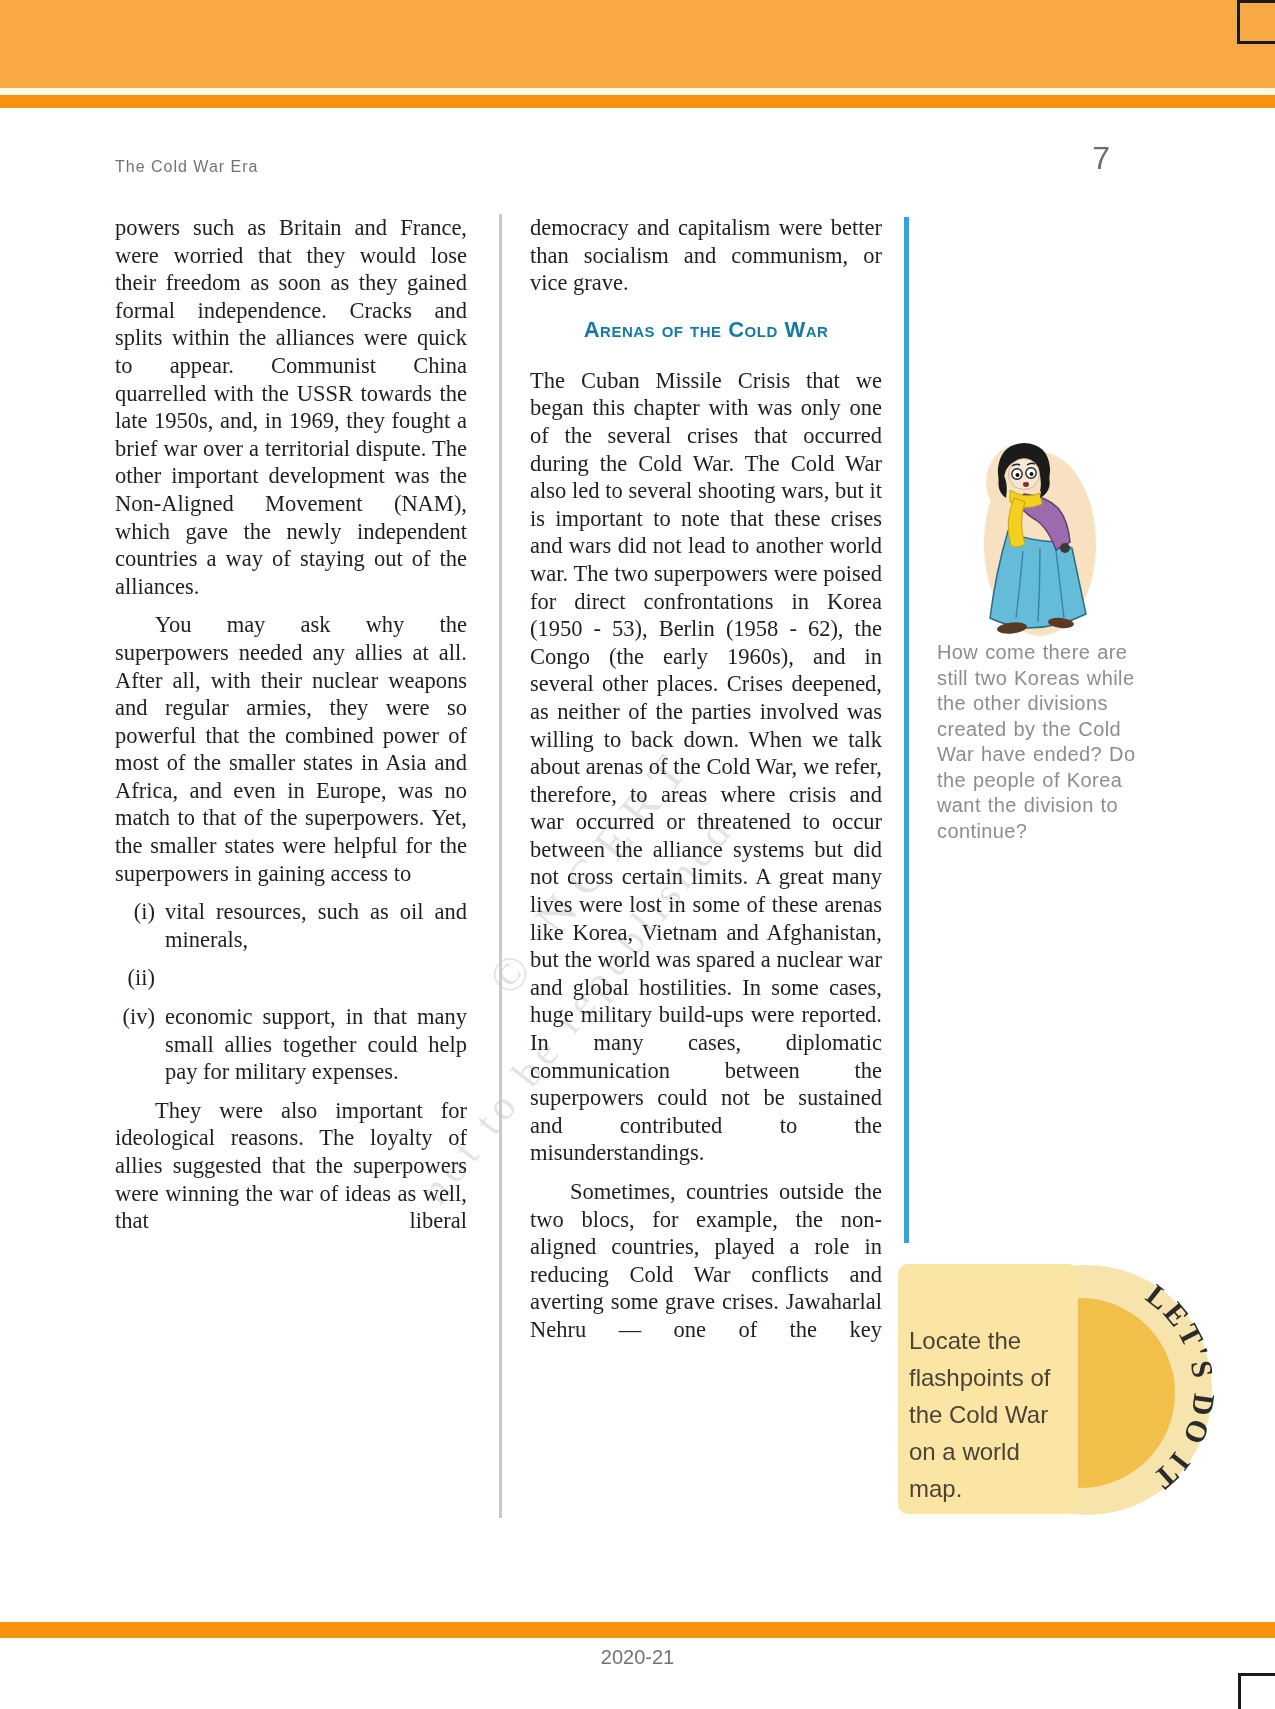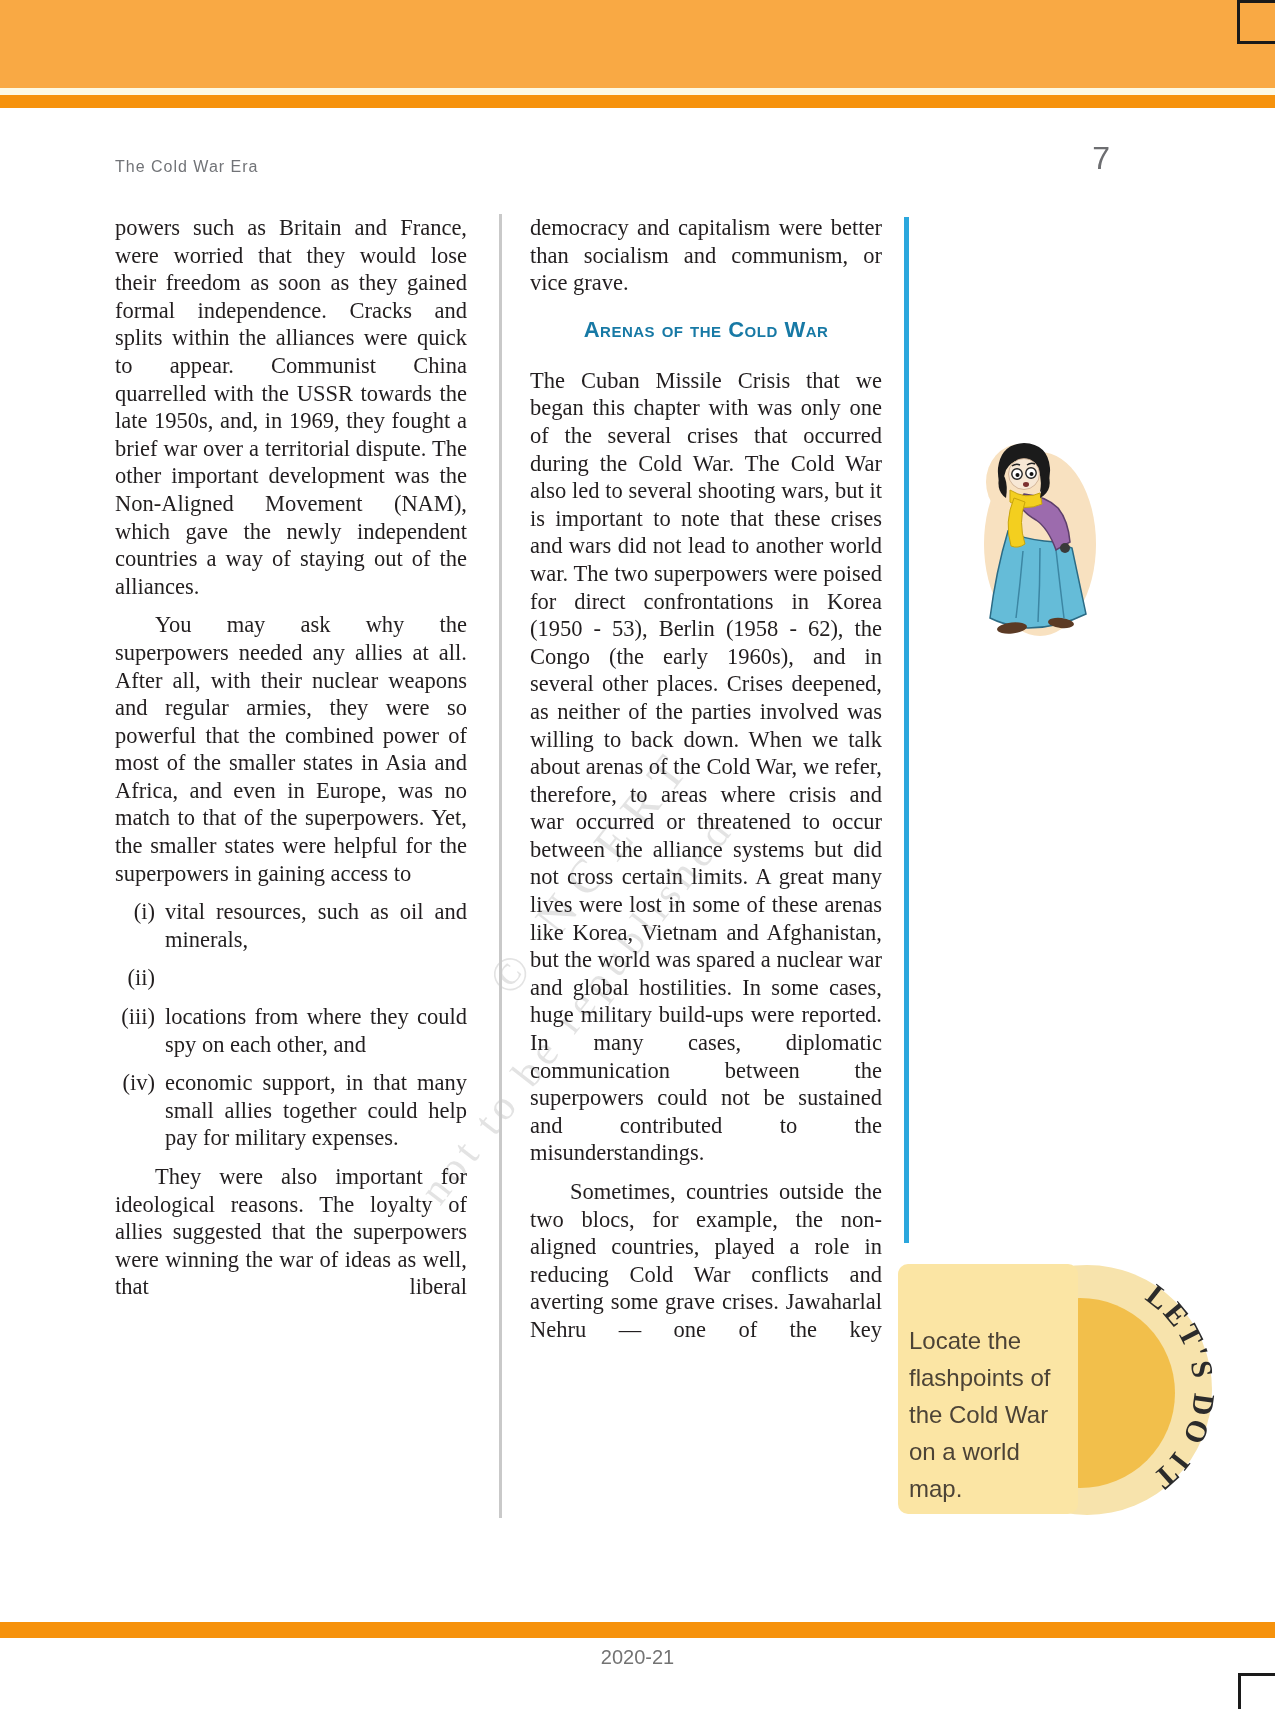--- a/index.html
+++ b/index.html
@@ -108,24 +108,20 @@
     <p class="para cont">powers such as Britain and France, were worried that they would lose their freedom as soon as they gained formal independence. Cracks and splits within the alliances were quick to appear. Communist China quarrelled with the USSR towards the late 1950s, and, in 1969, they fought a brief war over a territorial dispute. The other important development was the Non-Aligned Movement (NAM), which gave the newly independent countries a way of staying out of the alliances.</p>
     <p class="para indent">You may ask why the superpowers needed any allies at all. After all, with their nuclear weapons and regular armies, they were so powerful that the combined power of most of the smaller states in Asia and Africa, and even in Europe, was no match to that of the superpowers. Yet, the smaller states were helpful for the superpowers in gaining access to</p>
     <div class="list-item">
       <span class="list-marker">(i)</span>
       <span class="list-text">vital resources, such as oil and minerals,</span>
     </div>
     <div class="list-item">
       <span class="list-marker">(ii)</span>
     </div>
     <div class="list-item">
-      <span class="list-marker">(iii)</span>
-      <span class="list-text">locations from where they could spy on each other, and</span>
-    </div>
-    <div class="list-item">
       <span class="list-marker">(iv)</span>
       <span class="list-text">economic support, in that many small allies together could help pay for military expenses.</span>
     </div>
     <p class="para indent cont">They were also important for ideological reasons. The loyalty of allies suggested that the superpowers were winning the war of ideas as well, that liberal</p>
   </div>
 
   <div class="divider-gray"></div>
 
   <div class="col col-mid">
     <p class="para">democracy and capitalism were better than socialism and communism, or vice grave.</p>
@@ -161,20 +157,21 @@
     <circle cx="56" cy="38" r="15.5" fill="#f7e8d6" stroke="#caa98b" stroke-width="0.8"></circle>
     <circle cx="49" cy="38" r="5.2" fill="#ffffff" stroke="#222" stroke-width="1.4"></circle>
     <circle cx="63" cy="37" r="5.2" fill="#ffffff" stroke="#222" stroke-width="1.4"></circle>
     <circle cx="49.5" cy="39" r="2" fill="#111"></circle>
     <circle cx="63.5" cy="38" r="2" fill="#111"></circle>
     <path d="M44,30 Q48,27 52,29" fill="none" stroke="#222" stroke-width="1.4"></path>
     <path d="M59,29 Q63,26 67,28" fill="none" stroke="#222" stroke-width="1.4"></path>
     <ellipse cx="58" cy="48.5" rx="3" ry="2.4" fill="#7c3030"></ellipse>
   </svg>
 
+  <div class="sidebar-caption">How come there are still two Koreas while the other divisions created by the Cold War have ended? Do the people of Korea want the division to continue?</div>
 
   <svg class="badge-svg" viewBox="0 0 270 262" aria-hidden="true">
     <circle cx="137" cy="132" r="125" fill="var(--badge_ring,#f7e3ac)"></circle>
     <circle cx="130" cy="135" r="95" fill="var(--badge_gold,#f2bf4b)"></circle>
     <path id="badge-arc" d="M 193.7 41.3 A 107 107 0 0 1 151.9 238" fill="none"></path>
     <text font-family="'Liberation Serif',serif" font-size="30" font-weight="bold" fill="#2b2b2b" letter-spacing="3">
       <textPath href="#badge-arc">LET'S DO IT</textPath>
     </text>
   </svg>
   <div class="doit-box">

